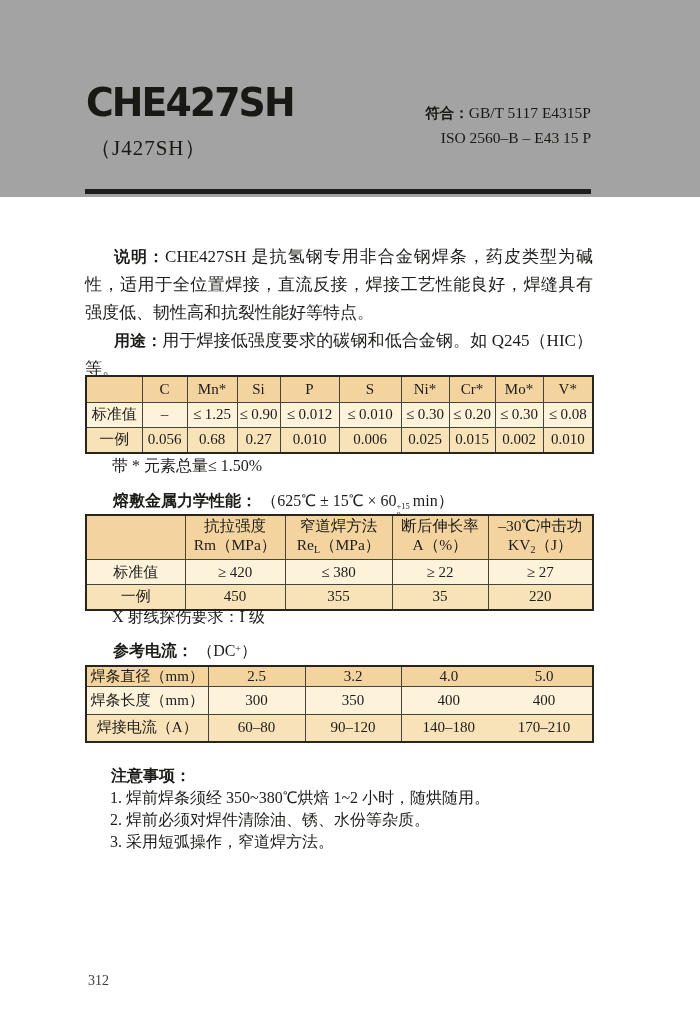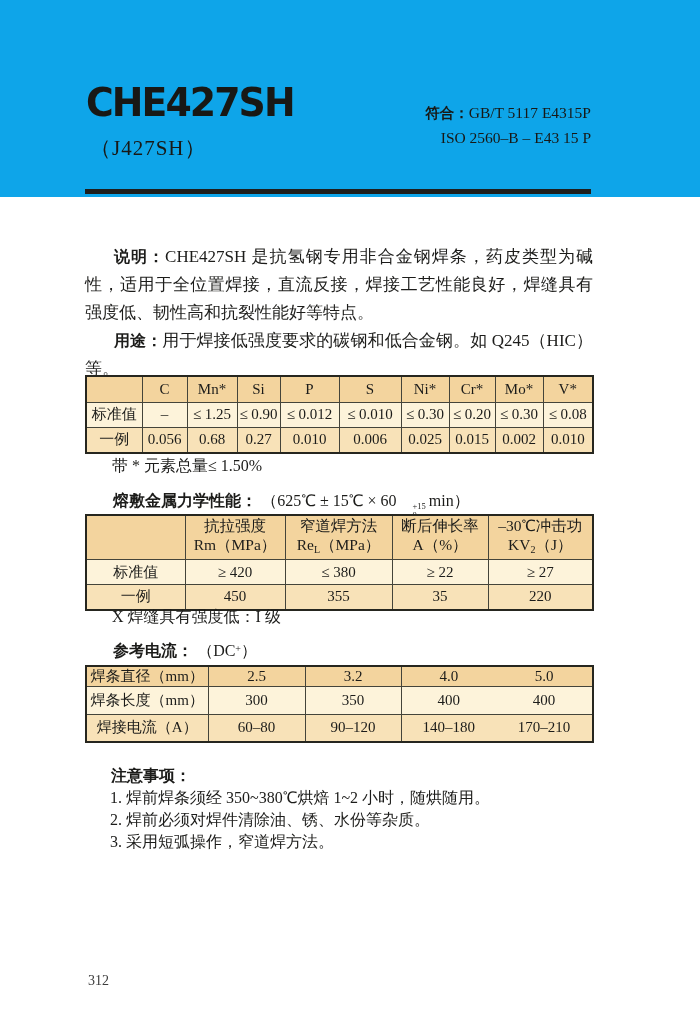--- a/index.html
+++ b/index.html
@@ -3,21 +3,21 @@
 <meta charset="utf-8">
 <style>
   * { margin:0; padding:0; box-sizing:border-box; }
   html,body { background:#e9e9e9; }
   .page {
     position:relative; width:700px; height:1035px; margin:0 auto;
     background:#ffffff; overflow:hidden;
     font-family:"Liberation Serif", serif; color:#1c1c1a;
   }
   
-  .band { position:absolute; top:0; left:0; width:700px; height:197px; background:#0ea5e9; }
+  .band { position:absolute; top:0; left:0; width:700px; height:197px; background:#a3a3a3; }
   .brand-title {
     position:absolute; left:86px; top:80px;
     font-family:"DejaVu Sans", sans-serif; font-weight:bold;
     font-size:39px; letter-spacing:-2px; color:#181815;
     transform:scaleX(0.97); transform-origin:left;
   }
   .brand-subtitle {
     position:absolute; left:90px; top:134px;
     font-size:21px; color:#181815; letter-spacing:1px;
   }
@@ -50,21 +50,21 @@
   .two-line { line-height:19px; font-size:15.5px; }
   sub.sm { font-size:10px; vertical-align:-3px; }
   sup.sm { font-size:10px; vertical-align:4px; }
   .nbr { border-right:none !important; }
   .nbl { border-left:none !important; }
 
   .footnote { position:absolute; left:112px; font-size:16px; white-space:nowrap; }
 
   
   .tol { display:inline-flex; flex-direction:column; font-size:8.5px; line-height:8.5px;
-         vertical-align:-3px; margin:0 3px 0 16px; text-align:left; }
+         vertical-align:-3px; margin:0 3px 0 0; text-align:left; }
 
   
   .notes { position:absolute; left:85px; top:765px; width:508px; font-size:16px; line-height:22px; }
   .notes .n-title { padding-left:26px; }
   .notes ul { list-style:none; padding-left:25px; }
 
   .page-num { position:absolute; left:88px; top:973px; font-size:14px; color:#3c3c3c; }
 </style>
 </head>
 <body>
@@ -176,21 +176,21 @@
     <tr class="r-mid h25">
       <td>一例</td>
       <td>450</td>
       <td>355</td>
       <td>35</td>
       <td>220</td>
     </tr>
   </tbody>
     </table>
 
-  <div class="footnote" style="top:607px;">X 焊缝具有强度低：I 级</div>
+  <div class="footnote" style="top:607px;">X 射线探伤要求：I 级</div>
 
   <div class="sec-title" style="top:641px; padding-left:28px;">
     <b>参考电流：</b>
     <span class="cond"><span>（DC</span><sup class="sm">+</sup><span>）</span></span>
   </div>
 
   <table style="top:665px;">
     <colgroup>
       <col style="width:122px">
         <col style="width:97px">

